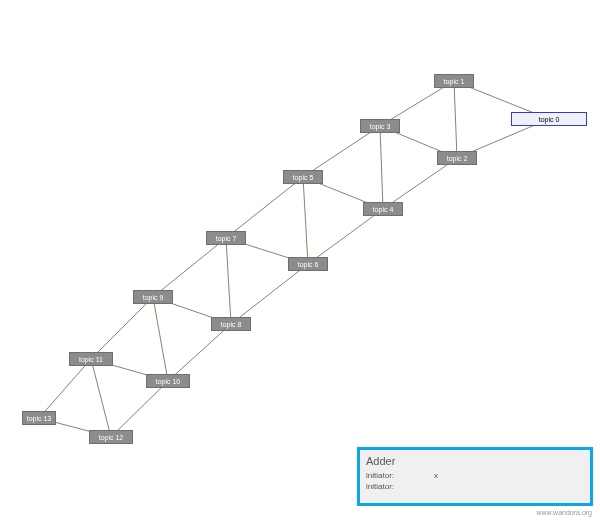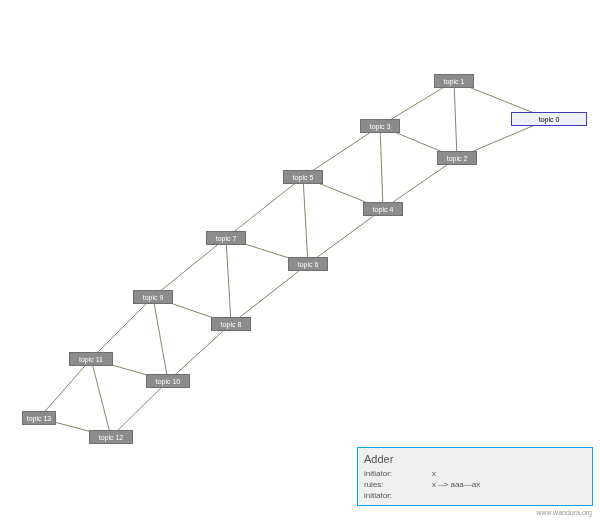--- a/index.html
+++ b/index.html
@@ -36,21 +36,21 @@
     z-index: 5;
   }
   .node.selected {
     background: #eef1fb;
     border: 1px solid #3b3bb5;
     color: #000000;
   }
   #info-panel {
     position: absolute;
     background: #f0f0f0;
-    border: 1px solid #0ea5e9;
+    border: 3px solid #0ea5e9;
     box-sizing: border-box;
     z-index: 10;
   }
   #info-title {
     font-size: 11px;
     color: #555555;
     padding: 5px 6px 3px 6px;
     font-family: "Liberation Sans", sans-serif;
   }
   .info-rows {
@@ -128,22 +128,18 @@
   </div>
 
 <div id="info-panel" style="left: 357px; top: 447px; width: 236px; height: 59px;">
   <div id="info-title">Adder</div>
   <div class="info-rows">
     <div class="info-row">
       <span class="info-key">initiator:</span>
       <span class="info-val">x</span>
     </div>
     <div class="info-row">
-      <span class="info-key">rules:</span>
-      <span class="info-val">x --&gt; aaa—ax</span>
-    </div>
-    <div class="info-row">
       <span class="info-key">initiator:</span>
     </div>
   </div>
 </div>
 
 <div id="watermark">www.wandora.org</div>
 
 </body></html>

